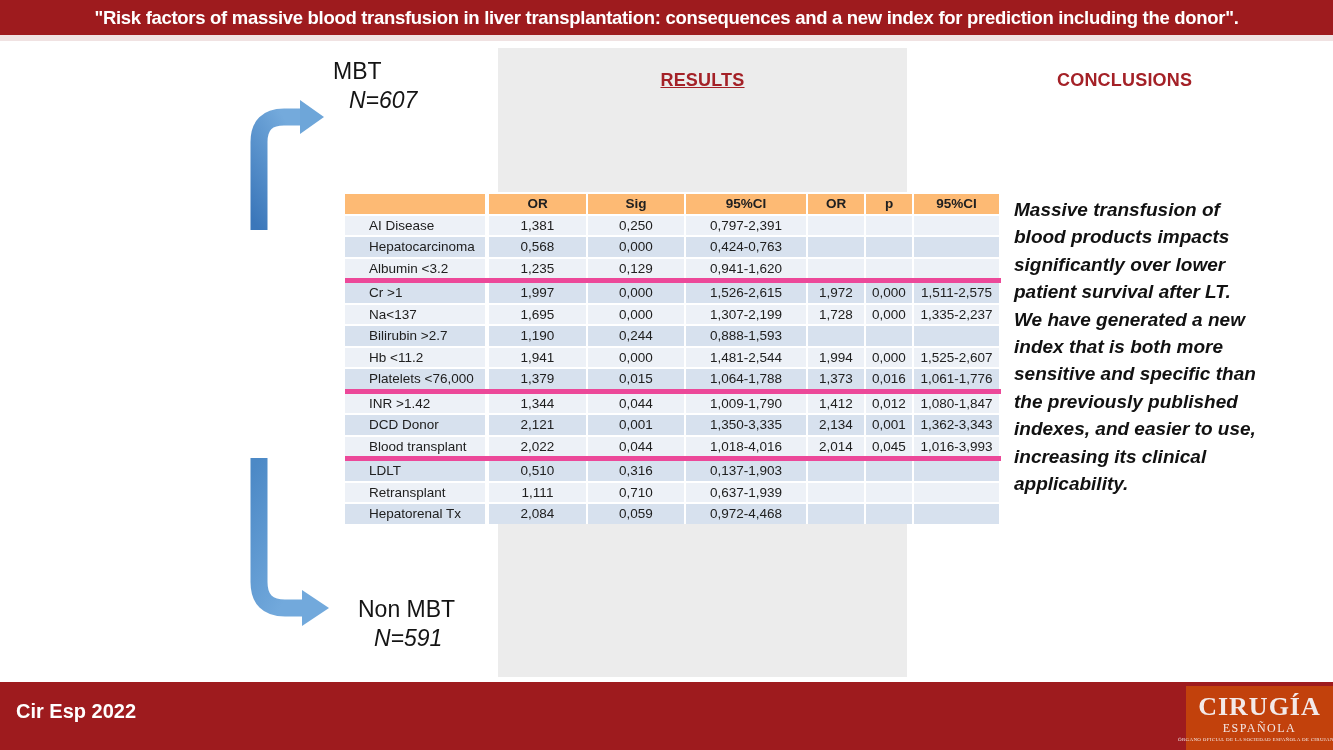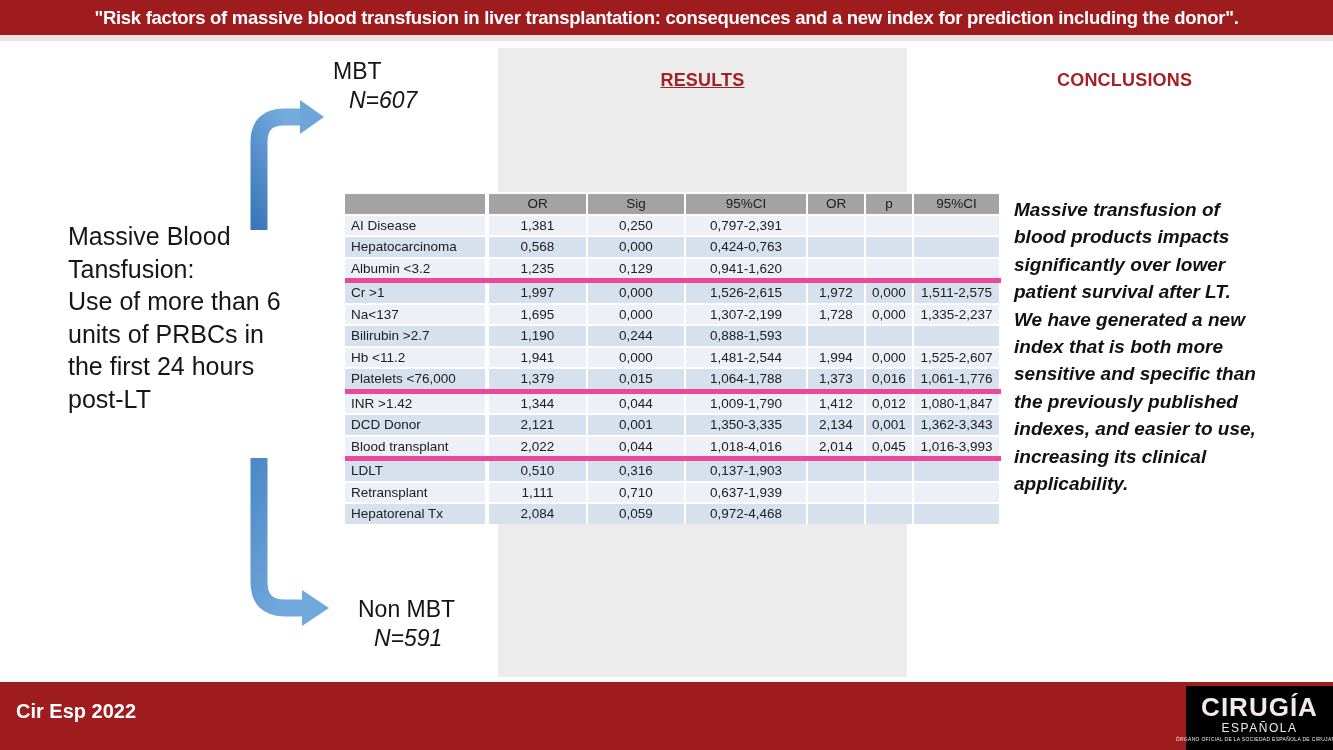--- a/index.html
+++ b/index.html
@@ -52,45 +52,45 @@
   .results-table{
     position:absolute;left:345px;top:192px;
     border-collapse:collapse;table-layout:fixed;width:655px;
     font-size:13.5px;color:#202020;
   }
   .results-table td,.results-table th{
     height:19.5px;padding:0 4px;text-align:center;font-weight:normal;
     border-top:2px solid #ffffff;border-right:2px solid #ffffff;
     overflow:hidden;white-space:nowrap;
   }
-  .results-table thead th{background:#a3a3a3;}
+  .results-table thead th{background:#fdba74;font-weight:bold;}
   .results-table tbody tr:nth-child(odd) td{background:#edf1f7;}
   .results-table tbody tr:nth-child(even) td{background:#d7e1ee;}
-  .results-table td.lbl{text-align:left;padding-left:6px;border-right:4px solid #ffffff;}
+  .results-table td.lbl{text-align:left;padding-left:24px;border-right:4px solid #ffffff;}
   .results-table th.lbl{border-right:4px solid #ffffff;}
   .results-table tr.group-start td{border-top:5px solid #ec4899;}
 
   
   .conclusions-text{
     position:absolute;left:1014px;top:196px;width:285px;
     font-size:19px;line-height:27.4px;font-style:italic;font-weight:bold;
     color:#111111;white-space:pre-line;
   }
 
   
   .footer-banner{
     position:absolute;left:0;top:682px;width:1333px;height:68px;background:#9e1b1e;
   }
   .citation{
     position:absolute;left:16px;top:700px;color:#ffffff;font-size:20px;font-weight:bold;
   }
   .logo-box{
-    position:absolute;left:1186px;top:686px;width:147px;height:64px;background:#000000;
+    position:absolute;left:1186px;top:686px;width:147px;height:64px;background:#c2410c;
     display:flex;flex-direction:column;align-items:center;justify-content:center;
-    color:#f3e9e9;font-family:Liberation Sans, sans-serif;line-height:1;
+    color:#f3e9e9;font-family:Liberation Serif, serif;line-height:1;
   }
   .logo-line1{font-size:26px;font-weight:bold;letter-spacing:1px;}
   .logo-line2{font-size:12px;letter-spacing:1.5px;margin-top:2px;}
   .logo-tagline{font-size:5px;letter-spacing:0.3px;margin-top:3px;white-space:nowrap;}
 </style>
 </head>
 <body>
 
 <div class="slide">
 
@@ -113,26 +113,20 @@
     <defs>
       <linearGradient id="gradTop" x1="0" y1="1" x2="0.6" y2="0">
         <stop offset="0" stop-color="#3b77ba"></stop>
         <stop offset="1" stop-color="#74aadc"></stop>
       </linearGradient>
     </defs>
     <path d="M 16 130 V 42 Q 16 17 41 17 H 57" fill="none" stroke="url(#gradTop)" stroke-width="17"></path>
     <polygon points="57,0 57,34 81,17" fill="#6ea6d9"></polygon>
   </svg>
 
-  <div class="definition">Massive Blood
-Tansfusion:
-Use of more than 6
-units of PRBCs in
-the first 24 hours
-post-LT</div>
 
   <svg class="arrow-svg arrow-bottom" width="100" height="170" viewBox="0 0 100 170">
     <defs>
       <linearGradient id="gradBottom" x1="0" y1="0" x2="0.5" y2="1">
         <stop offset="0" stop-color="#4c89c6"></stop>
         <stop offset="1" stop-color="#72a9dc"></stop>
       </linearGradient>
     </defs>
     <path d="M 16 0 V 124 Q 16 150 42 150 H 59" fill="none" stroke="url(#gradBottom)" stroke-width="17"></path>
     <polygon points="59,132 59,168 86,150" fill="#72a9dc"></polygon>

